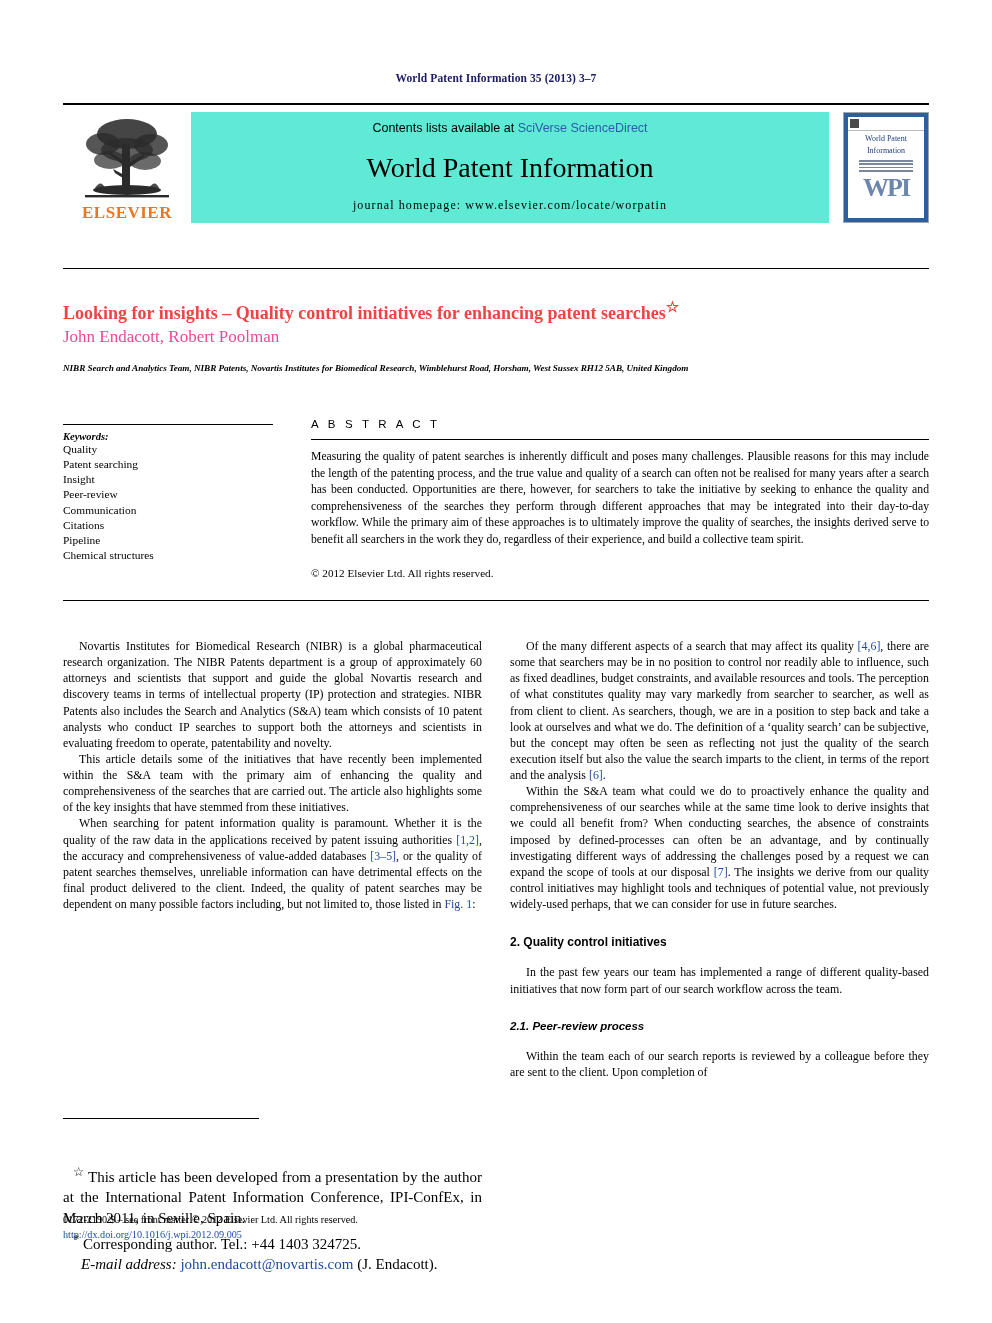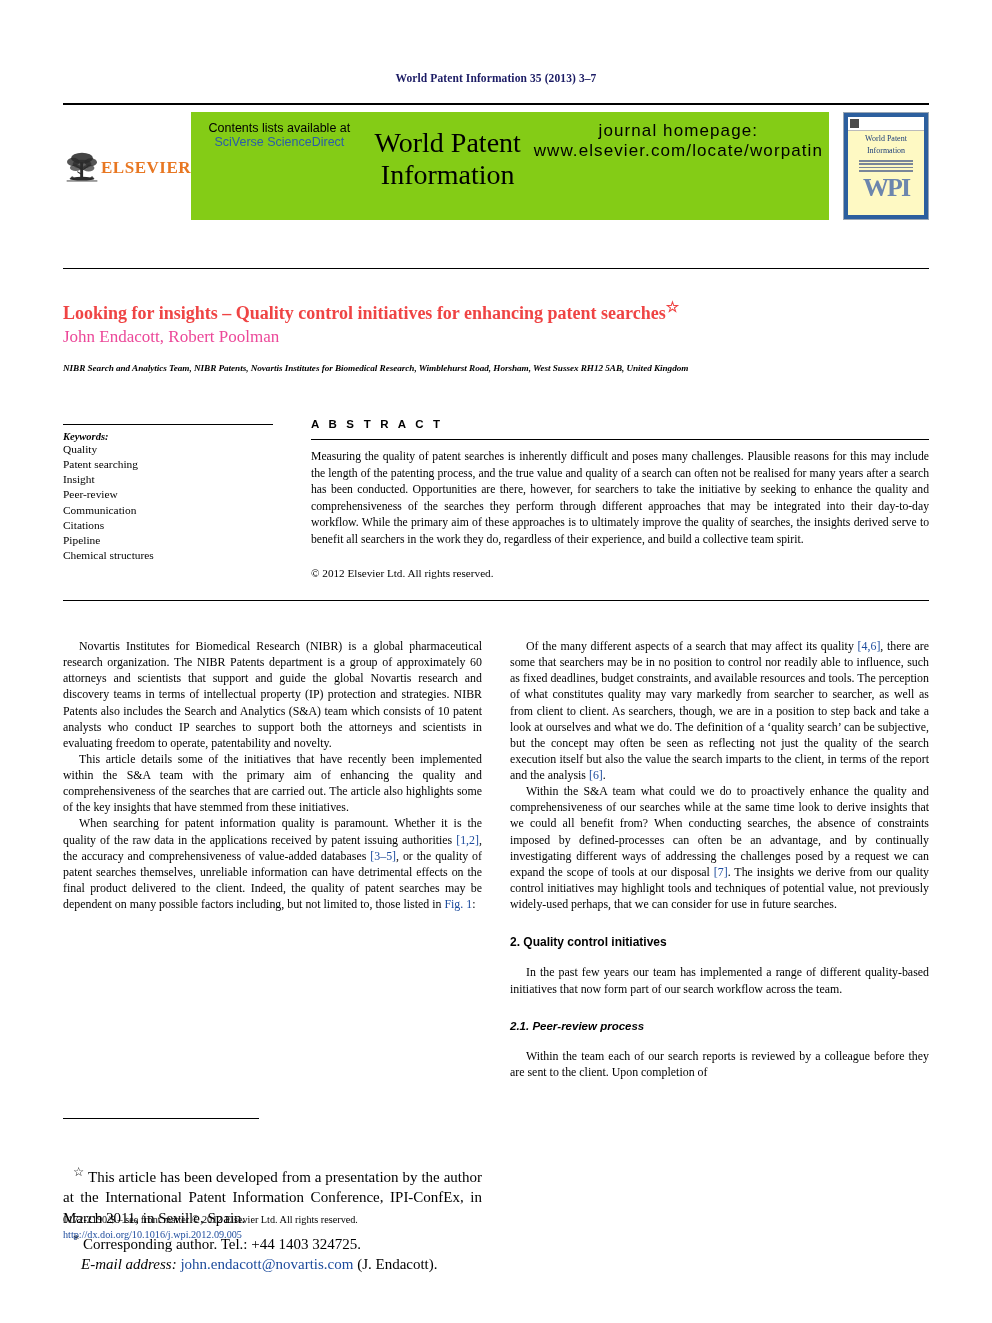--- a/index.html
+++ b/index.html
@@ -44,78 +44,78 @@
     width: 866px;
     border-top: 2.5px solid #000;
     padding-top: 7px;
     display: flex;
     align-items: stretch;
   }
   .elsevier-logo {
     width: 128px;
     flex: 0 0 128px;
     display: flex;
-    flex-direction: row;
+    flex-direction: column;
     align-items: center;
     justify-content: flex-start;
     padding-top: 2px;
   }
   .tree-svg { display:block; }
   .elsevier-word {
     font-family: "Liberation Serif", serif;
     font-size: 17px;
     font-weight: bold;
     letter-spacing: 0.5px;
     color: #E87722;
     margin-top: 1px;
   }
   .journal-band {
     flex: 1 1 auto;
-    background: #84cc16;
+    background: #5eead4;
     text-align: center;
     padding: 9px 6px 10px 6px;
     display: flex;
-    flex-direction: row;
+    flex-direction: column;
     justify-content: space-between;
     min-height: 108px;
     box-sizing: border-box;
   }
   .contents-line {
     font-family: "Liberation Sans", sans-serif;
     font-size: 12.5px;
     color: #000;
   }
   .contents-line .sd-link { color: #2a5caa; }
   .journal-title {
     font-family: "Liberation Serif", serif;
     font-size: 28px;
     color: #000;
     padding: 6px 0 4px 0;
   }
   .homepage-line {
-    font-family: Liberation Sans, sans-serif;
-    font-size: 17px;
+    font-family: Liberation Serif, serif;
+    font-size: 12px;
     letter-spacing: 1.1px;
     color: #000;
   }
   .cover-thumb {
     width: 86px;
     flex: 0 0 86px;
     margin-left: 14px;
     background: #2c5f9e;
     border: 1px solid #9aa7b5;
     box-sizing: border-box;
     position: relative;
     min-height: 108px;
     overflow: hidden;
   }
   .cover-inner {
     position: absolute;
     inset: 4px;
-    background: #fef9c3;
+    background: #ffffff;
     display: flex;
     flex-direction: column;
     align-items: center;
   }
   .cover-topbar {
     width: 100%;
     height: 13px;
     background: #ffffff;
     border-bottom: 1px solid #bbb;
     display: flex;
@@ -213,21 +213,21 @@
   }
 
   .abs-right {
     position: absolute;
     left: 311px;
     top: 418px;
     width: 618px;
   }
   .abs-label {
     font-family: "Liberation Sans", sans-serif;
-    font-weight: bold;
+    font-weight: normal;
     font-size: 11.5px;
     letter-spacing: 3.2px;
     margin-bottom: 9px;
   }
   .abs-right .rule {
     border-top: 1.6px solid #000;
     margin-bottom: 9px;
   }
   .abs-body {
     font-family: "Liberation Serif", serif;

